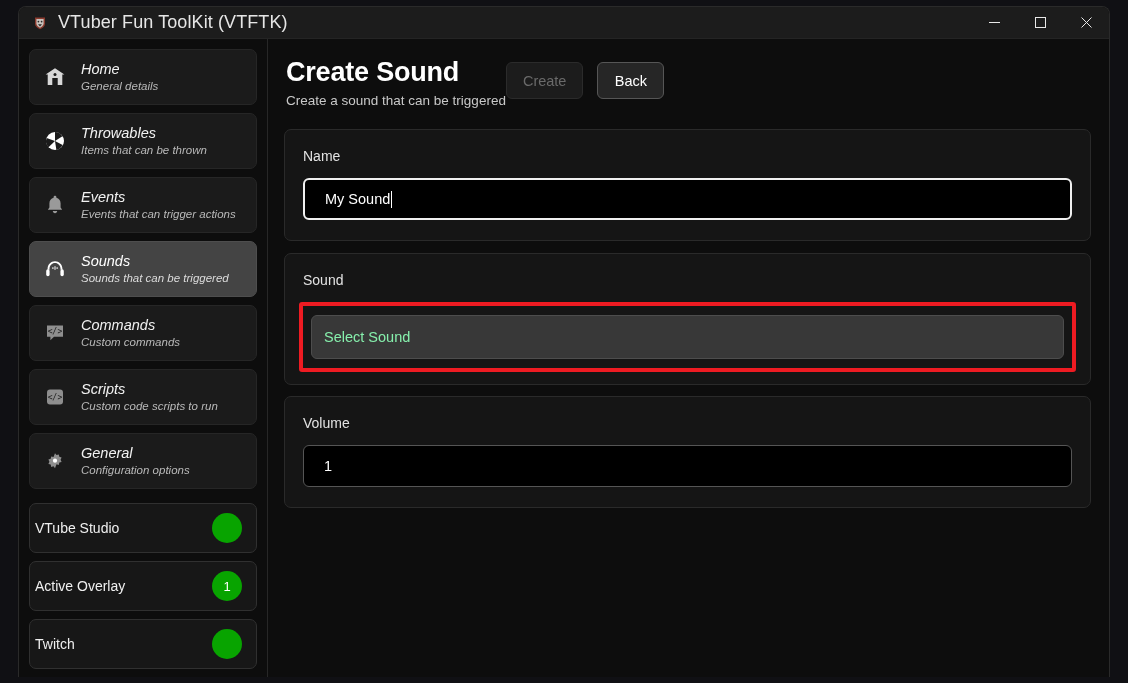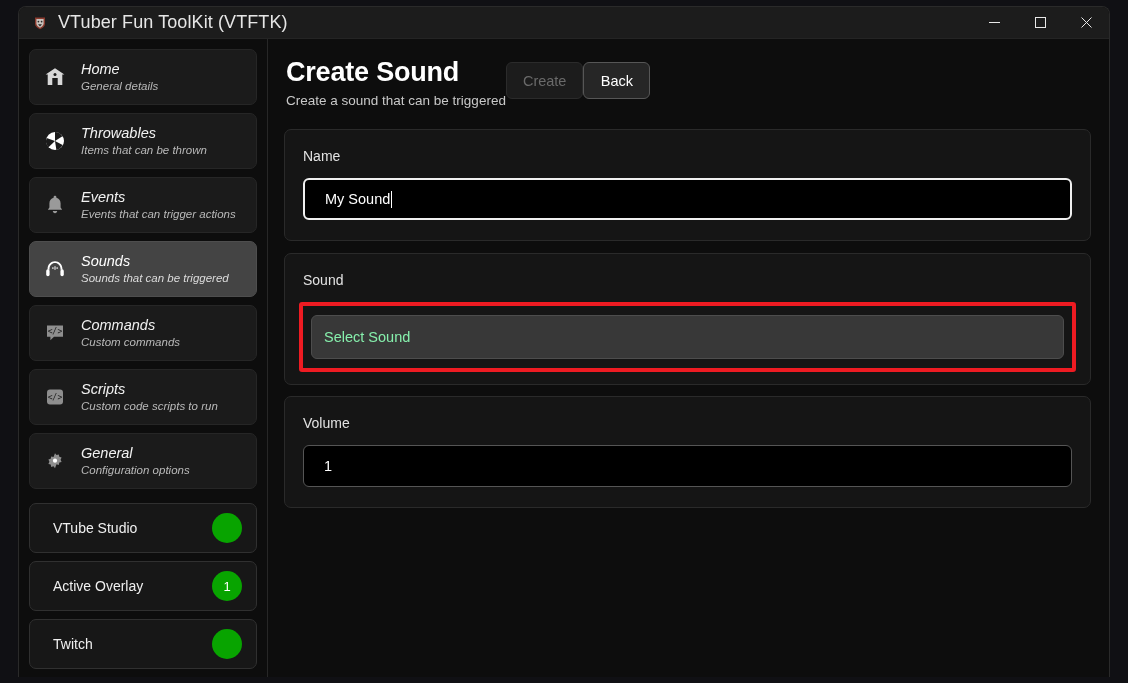--- a/index.html
+++ b/index.html
@@ -120,21 +120,21 @@
     display: flex;
     flex-direction: column;
     gap: 8px;
     margin-top: 14px;
   }
   .status-item {
     display: flex;
     align-items: center;
     justify-content: space-between;
     height: 50px;
-    padding: 0 14px 0 23px;
+    padding: 0 14px 0 5px;
     border-radius: 7px;
     background: #171717;
     border: 1px solid #303030;
   }
   .status-label {
     font-size: 14px;
     color: #efefef;
     white-space: nowrap;
   }
   .status-dot {
@@ -168,21 +168,21 @@
     color: #ffffff;
     line-height: 34px;
     letter-spacing: -.2px;
   }
   .page-sub {
     font-size: 13.5px;
     color: #c9c9c9;
     line-height: 20px;
     margin-top: 2px;
   }
-  .header-actions { display: flex; padding-top: 7px; }
+  .header-actions { display: flex; gap: 14px; padding-top: 7px; }
   .hbtn {
     height: 37px;
     min-width: 67px;
     padding: 0 16px;
     border-radius: 6px;
     font-size: 14.5px;
     display: flex;
     align-items: center;
     justify-content: center;
   }

